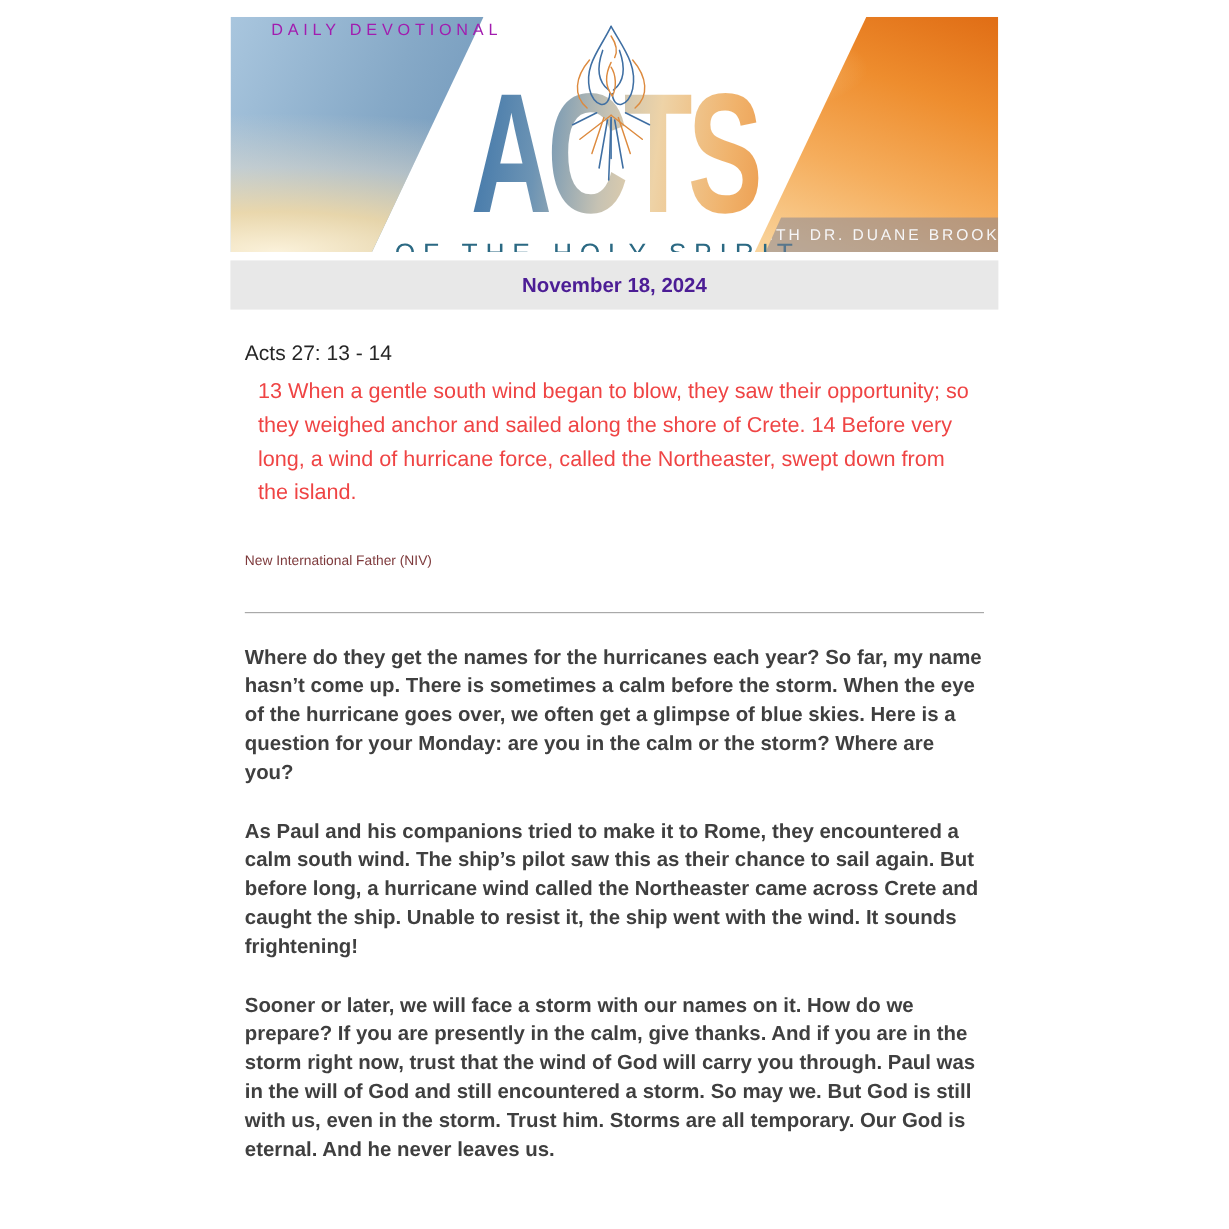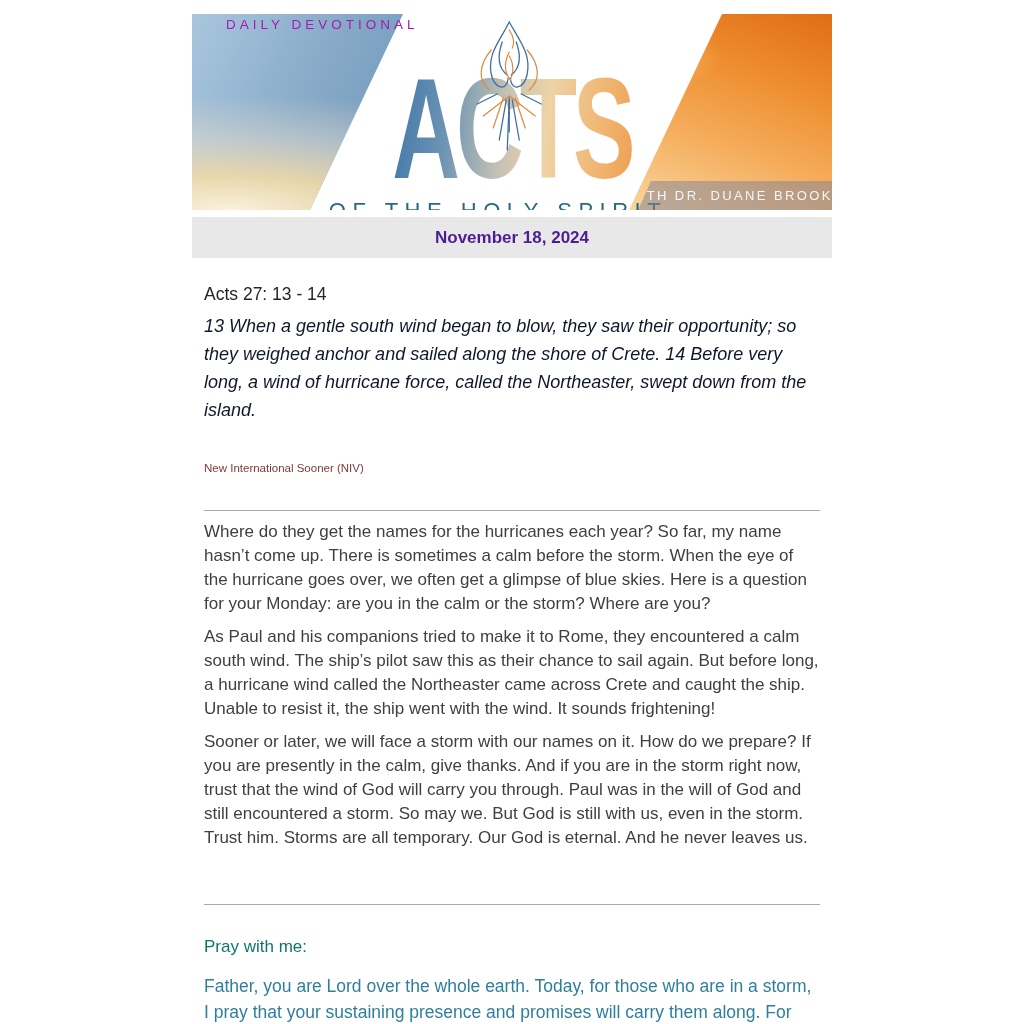--- a/index.html
+++ b/index.html
@@ -57,25 +57,25 @@
   
   .date-bar {
     margin-top:7px; height:41px; background:#e8e8e8;
     display:flex; align-items:center; justify-content:center;
     font-weight:bold; font-size:17px; color:#4c1d95;
   }
 
   
   .content { padding:0 12px; color:#3f3f3f; font-size:17px; line-height:24px; }
   .ref { margin:24px 0 0; color:#262626; font-size:17.5px; }
-  .scripture { margin:6px 0 0; color:#0f172a; font-size:18px; font-style:italic; line-height:28px; }
+  .scripture { margin:6px 11px 0; color:#ef4444; font-size:18px; line-height:28px; }
   .niv { margin:32px 0 0; font-size:11.5px; color:#7e3a3c; }
   hr.divider { border:none; border-top:1px solid #a9a9a9; margin:30px 0 0; }
   hr.divider-2 { margin-top:54px; }
-  p.body-para { margin:9px 0 0; }
+  p.body-para { margin:25px 0 0;font-weight:bold; }
   .pray-label { margin:30px 0 0; color:#0f766e; }
   .prayer { margin:14px 0 0; color:#2f7f9c; font-size:17.5px; line-height:26px; }
 </style>
 </head>
 <body>
 
 <div class="page">
 
   <div class="hero">
     <div class="hero-left"></div>
@@ -118,21 +118,21 @@
   <div class="date-bar">
     <span>November 18, 2024</span>
   </div>
 
   <div class="content">
 
     <div class="ref">Acts 27: 13 - 14</div>
 
     <div class="scripture">13 When a gentle south wind began to blow, they saw their opportunity; so they weighed anchor and sailed along the shore of Crete. 14 Before very long, a wind of hurricane force, called the Northeaster, swept down from the island.</div>
 
-    <div class="niv">New International Sooner (NIV)</div>
+    <div class="niv">New International Father (NIV)</div>
 
     <hr class="divider">
 
     <p class="body-para">Where do they get the names for the hurricanes each year? So far, my name hasn’t come up. There is sometimes a calm before the storm. When the eye of the hurricane goes over, we often get a glimpse of blue skies. Here is a question for your Monday: are you in the calm or the storm? Where are you?</p>
     <p class="body-para">As Paul and his companions tried to make it to Rome, they encountered a calm south wind. The ship’s pilot saw this as their chance to sail again. But before long, a hurricane wind called the Northeaster came across Crete and caught the ship. Unable to resist it, the ship went with the wind. It sounds frightening!</p>
     <p class="body-para">Sooner or later, we will face a storm with our names on it. How do we prepare? If you are presently in the calm, give thanks. And if you are in the storm right now, trust that the wind of God will carry you through. Paul was in the will of God and still encountered a storm. So may we. But God is still with us, even in the storm. Trust him.  Storms are all temporary. Our God is eternal. And he never leaves us.</p>
 
     <hr class="divider divider-2">
 
     <div class="pray-label">Pray with me:</div>

